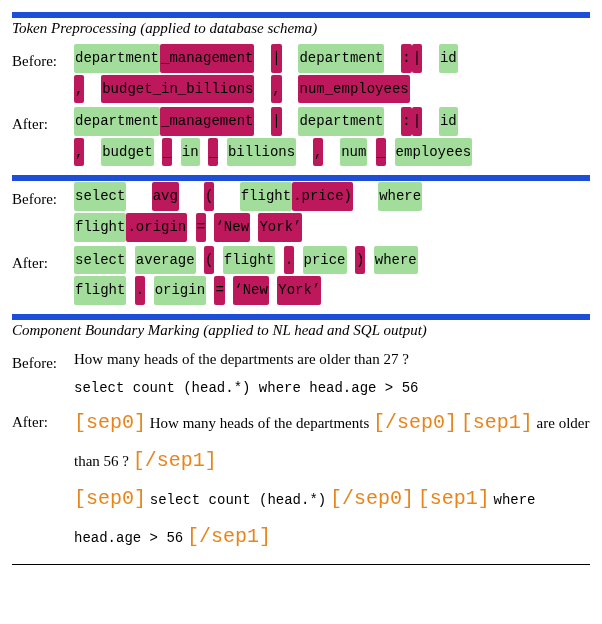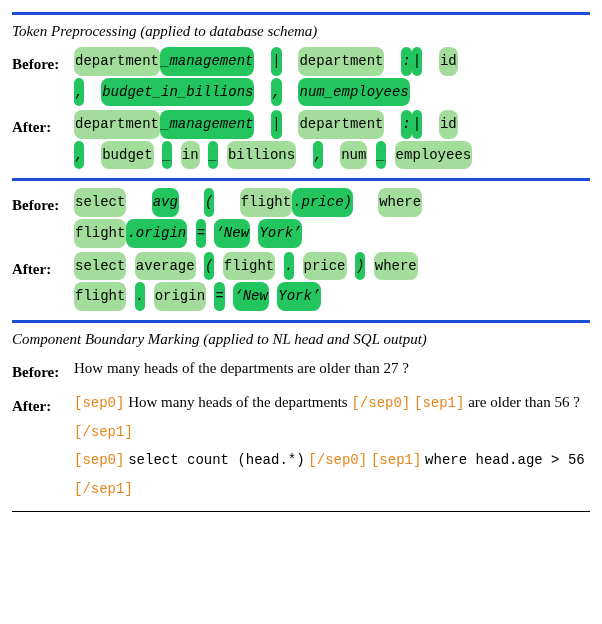--- a/index.html
+++ b/index.html
@@ -5,68 +5,67 @@
   body {
     margin: 0;
     padding: 12px;
     font-family: "Times New Roman", Times, serif;
     font-size: 15px;
     width: 578px;
     background: #fff;
     color: #000;
   }
   .section {
-    border-top: 3px solid #1d4ed8;
-    padding-top: 6px;
+    border-top: 6px solid #1d4ed8;
+    padding-top: 0;
     padding-bottom: 6px;
   }
   .section:last-child {
     border-bottom: 1px solid #000;
   }
   .section-title {
     font-style: italic;
     margin-bottom: 4px;
     line-height: 1.4;
   }
   .row {
     display: flex;
     margin-bottom: 2px;
     line-height: 1.9;
     align-items: flex-start;
   }
   .row-label {
-    font-weight: bold;
+    font-weight: normal;
     width: 62px;
     flex-shrink: 0;
     padding-top: 4px;
   }
   .row-content {
     flex: 1;
   }
   .mono {
     font-family: "Courier New", Courier, monospace;
     font-size: 14px;
   }
   .tok {
-    border-radius: 8px;
+    border-radius: 2px;
     padding: 1px 1px;
     display: inline-block;
     margin: 1px 0;
   }
   .oov {
-    background: #22c55e;
-    font-style: italic;
+    background: #be185d;
   }
   .inv {
     background: #a3dd9b;
   }
   .tag {
     color: #e8851a;
     font-family: "Courier New", Courier, monospace;
-    font-size: 14px;
+    font-size: 20px;
   }
   .plain {
   }
 </style>
 </head>
 <body>
 
 <div id="root">
     <div class="section">
       <div class="section-title">Token Preprocessing (applied to database schema)</div>
@@ -86,20 +85,20 @@
       </div>
       <div class="row">
         <div class="row-label">After:</div>
         <div class="row-content mono"><span> </span><span class="tok inv mono">select</span><span> </span><span class="tok inv mono">average</span><span> </span><span class="tok oov mono">(</span><span> </span><span class="tok inv mono">flight</span><span> </span><span class="tok oov mono">.</span><span> </span><span class="tok inv mono">price</span><span> </span><span class="tok oov mono">)</span><span> </span><span class="tok inv mono">where</span><br><span class="tok inv mono">flight</span><span> </span><span class="tok oov mono">.</span><span> </span><span class="tok inv mono">origin</span><span> </span><span class="tok oov mono">=</span><span> </span><span class="tok oov mono">‘New</span><span> </span><span class="tok oov mono">York’</span></div>
       </div>
     </div>
     <div class="section">
       <div class="section-title">Component Boundary Marking (applied to NL head and SQL output)</div>
       <div class="row">
         <div class="row-label">Before:</div>
-        <div class="row-content"><span class="plain">How many heads of the departments are older than 27 ?</span><br></div>
+        <div class="row-content"><span class="plain">How many heads of the departments are older than 27 ?</span><br><span class="mono">select count (head.*) where head.age &gt; 56</span></div>
       </div>
       <div class="row">
         <div class="row-label">After:</div>
         <div class="row-content"><span class="tag">[sep0]</span><span class="plain"> How many heads of the departments </span><span class="tag">[/sep0]</span><span> </span><span class="tag">[sep1]</span><span class="plain"> are older than 56 ? </span><span class="tag">[/sep1]</span><br><span class="tag">[sep0]</span><span> </span><span class="mono">select count (head.*)</span><span> </span><span class="tag">[/sep0]</span><span> </span><span class="tag">[sep1]</span><span> </span><span class="mono">where head.age &gt; 56</span><span> </span><span class="tag">[/sep1]</span></div>
       </div>
     </div>
   </div>
 
 </body></html>

